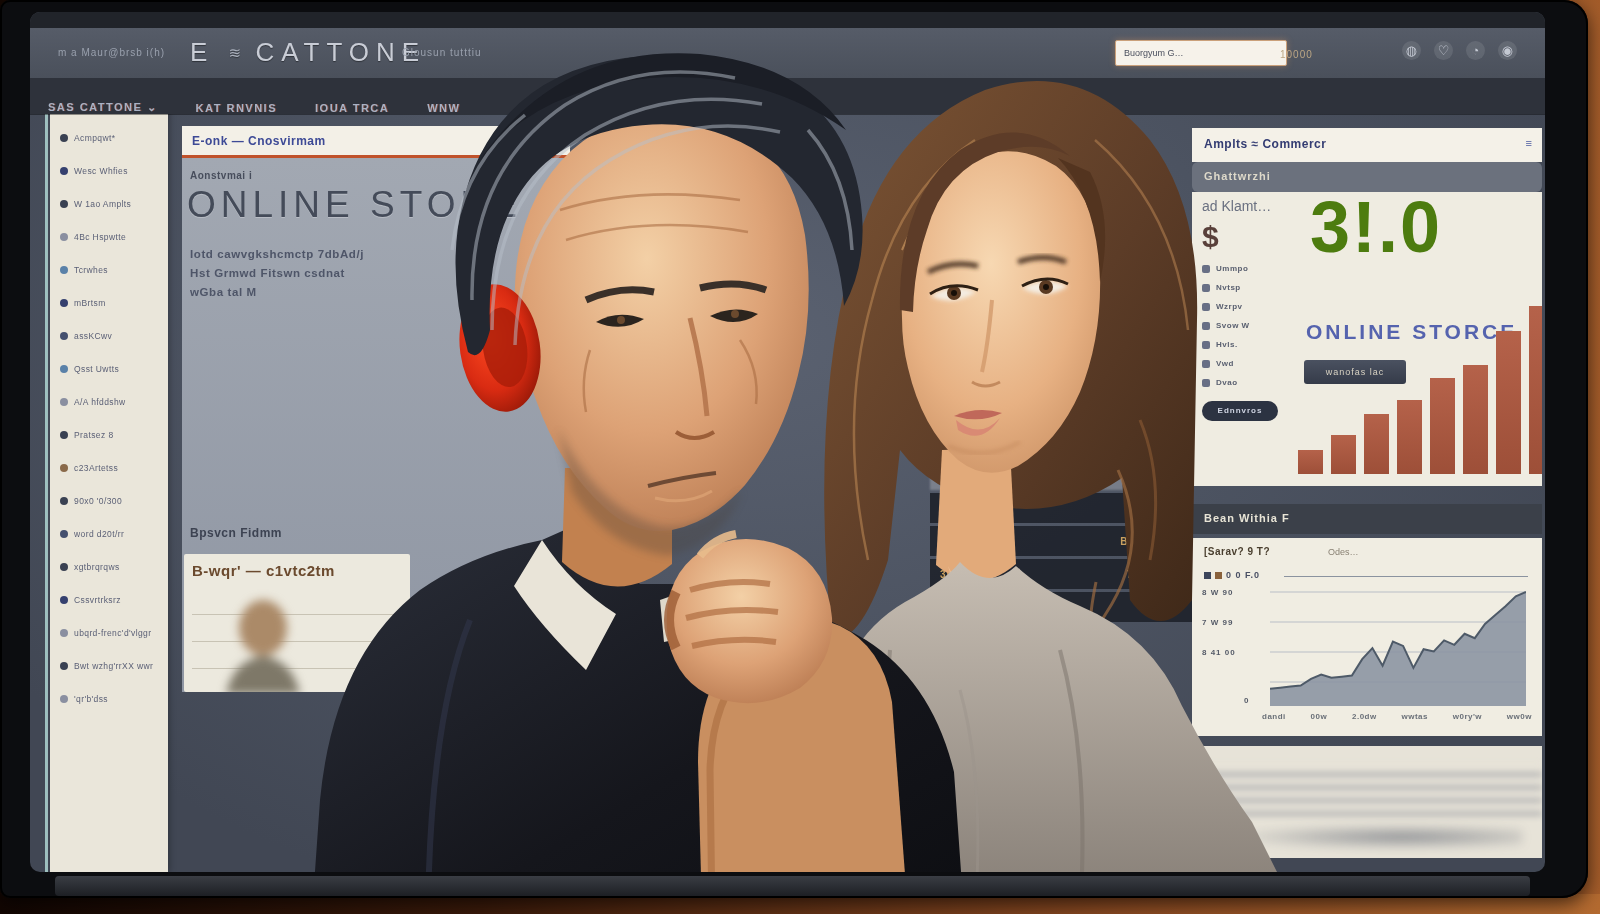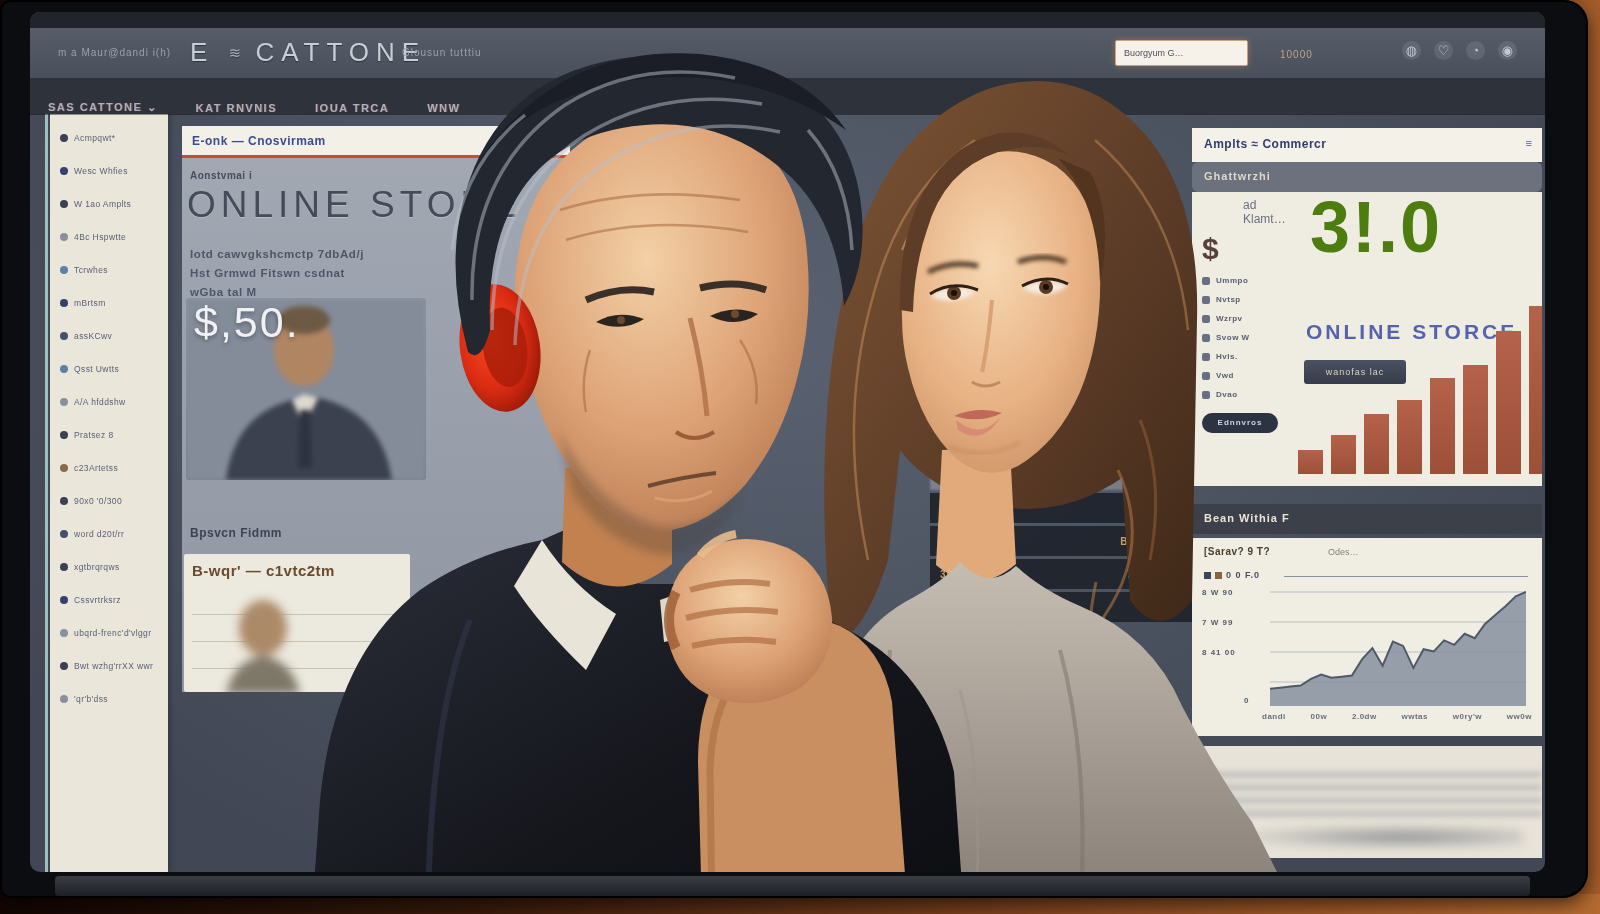--- a/index.html
+++ b/index.html
@@ -21,21 +21,21 @@
 
   
   .topstrip{position:absolute;left:0;top:0;width:100%;height:16px;background:#21242a;z-index:3;}
   .header{position:absolute;left:0;top:16px;width:100%;height:50px;z-index:3;
     background:linear-gradient(#565c68,#4a505b);box-shadow:0 1px 0 rgba(0,0,0,.35);}
   .hdr-garble{position:absolute;top:19px;font-size:10px;color:#99a0ad;letter-spacing:1px;
     filter:blur(.5px);white-space:nowrap;}
   .hdr-title{position:absolute;left:160px;top:9px;font-size:26px;color:#c9cdd6;
     letter-spacing:7px;font-weight:400;text-shadow:0 1px 1px rgba(0,0,0,.4);white-space:nowrap;}
   .hdr-title .glyph{font-size:15px;color:#aab0bc;letter-spacing:0;vertical-align:3px;}
-  .search{position:absolute;left:1085px;top:12px;width:133px;height:26px;background:#f6f2ea;
+  .search{position:absolute;left:1085px;top:12px;width:172px;height:26px;background:#f6f2ea;
     border:1px solid #caa07a;border-radius:2px;box-shadow:0 0 6px rgba(240,160,90,.35);
     font-size:9px;color:#4a4f5e;padding:0 8px;box-sizing:border-box;filter:blur(.3px);}
   .hdr-hint{position:absolute;left:1250px;top:21px;font-size:10px;color:#bca684;
     letter-spacing:1px;filter:blur(.6px);}
   .hdr-icons{position:absolute;right:28px;top:13px;display:flex;gap:13px;}
   .hdr-icons .ic{width:19px;height:19px;border-radius:50%;color:#c3c8d2;font-size:13px;
     line-height:19px;text-align:center;background:rgba(255,255,255,.10);filter:blur(.4px);}
   .nav{position:absolute;left:0;top:66px;width:100%;height:36px;background:#2e323b;z-index:3;
     display:flex;align-items:flex-end;box-shadow:0 1px 0 rgba(0,0,0,.4);}
   .nav-item{font-size:11px;font-weight:bold;color:#a7b2c6;letter-spacing:1.5px;
@@ -94,21 +94,21 @@
   .rightpanel{position:absolute;left:1162px;top:116px;width:350px;z-index:1;}
   .r-brandbar{position:relative;height:34px;background:#f4f1e8;}
   .r-brand-txt{position:absolute;left:12px;top:9px;font-size:12px;font-weight:bold;
     color:#333c72;letter-spacing:.5px;filter:blur(.5px);}
   .r-brand-glyph{position:absolute;right:10px;top:9px;font-size:11px;color:#4a5aa0;filter:blur(.5px);}
   .r-strip{position:relative;height:30px;background:#6b717d;border-radius:6px;}
   .r-strip span{position:absolute;left:12px;top:8px;font-size:11px;font-weight:bold;
     color:#ded9ca;letter-spacing:1px;filter:blur(.6px);}
   .r-card{position:relative;height:294px;background:#efece1;overflow:hidden;}
   .mini{position:absolute;left:10px;top:6px;width:84px;}
-  .mini-top{font-size:12px;color:#6a7080;filter:blur(.6px);margin-left:41px;}
+  .mini-top{font-size:14px;color:#6a7080;filter:blur(.6px);}
   .mini-cur{font-size:30px;font-weight:bold;color:#59403a;margin-top:6px;filter:blur(.4px);}
   .mini-item{display:flex;align-items:center;gap:6px;margin-top:10px;}
   .mini-item .dot{width:8px;height:8px;border-radius:2px;background:#46506e;opacity:.8;}
   .mini-item .lbl{font-size:8px;font-weight:bold;color:#5a6070;letter-spacing:.5px;filter:blur(.55px);}
   .mini-btn{margin-top:14px;width:76px;height:20px;border-radius:10px;background:#2c3342;
     color:#cfd4e2;font-size:8px;font-weight:bold;text-align:center;line-height:20px;
     letter-spacing:1px;filter:blur(.4px);}
   .metric{position:absolute;left:118px;top:-6px;font-size:72px;font-weight:600;color:#4d7c0f;
     letter-spacing:2px;text-align:right;}
   .metric-lbl{position:absolute;left:114px;top:128px;font-size:21px;font-weight:600;
@@ -150,21 +150,21 @@
 
 <div id="stage">
   <div class="desk"></div>
   <div class="bezel"></div>
   <div class="bezel-bottom"></div>
 
   <div class="screen">
     <div class="topstrip"></div>
 
     <div class="header">
-      <span class="hdr-garble" style="left:28px">m a Maur@dandi i(h)</span>
+      <span class="hdr-garble" style="left:28px">m a Maur@brsb i(h)</span>
       <span class="hdr-title"><span>E</span> <span class="glyph">≋</span> <span>CATTONE</span></span>
       <span class="hdr-garble" style="left:372px">Glousun tutttiu</span>
       <input class="search" value="Buorgyum G…" style="">
       <span class="hdr-hint">10000</span>
       <div class="hdr-icons">
           <span class="ic">◍</span>
           <span class="ic">♡</span>
           <span class="ic">◔</span>
           <span class="ic">◉</span>
         </div>
@@ -259,31 +259,20 @@
       <div class="brandbar">
         <span class="brand-txt">E-onk — Cnosvirmam</span>
       </div>
       <div class="eyebrow">Aonstvmai i</div>
       <div class="store-title">ONLINE STORE</div>
       <div class="para">
           <div>Iotd cawvgkshcmctp 7dbAd/j</div>
           <div>Hst Grmwd Fitswn csdnat</div>
           <div>wGba tal M</div>
         </div>
-      <div class="prodcard">
-        <svg width="240" height="182" style="filter:blur(2.5px)">
-          <rect x="0" y="0" width="240" height="182" fill="#848b99"></rect>
-          <ellipse cx="118" cy="52" rx="30" ry="36" fill="#b08562"></ellipse>
-          <path d="M40 182 Q48 120 100 104 L118 96 L140 102 Q196 118 206 182 Z" fill="#3b414e"></path>
-          <path d="M106 102 L118 128 L132 100 L118 96 Z" fill="#ddd8cc"></path>
-          <path d="M114 112 L124 112 L126 170 L112 170 Z" fill="#2e3340"></path>
-          <ellipse cx="118" cy="22" rx="26" ry="14" fill="#6e5a44"></ellipse>
-        </svg>
-        <div class="price">$,50.</div>
-      </div>
       <div class="section-hdr">Bpsvcn Fidmm</div>
       <div class="subpanel">
         <span class="subpanel-hdr">B-wqr' — c1vtc2tm</span>
         <div class="subrows"></div>
         <svg width="90" height="100" style="position:absolute;left:34px;top:40px;filter:blur(5px)">
           <ellipse cx="45" cy="34" rx="24" ry="28" fill="#ab8a68"></ellipse>
           <path d="M8 100 Q16 66 45 62 Q74 66 82 100 Z" fill="#7e7868"></path>
         </svg>
       </div>
     </div>

